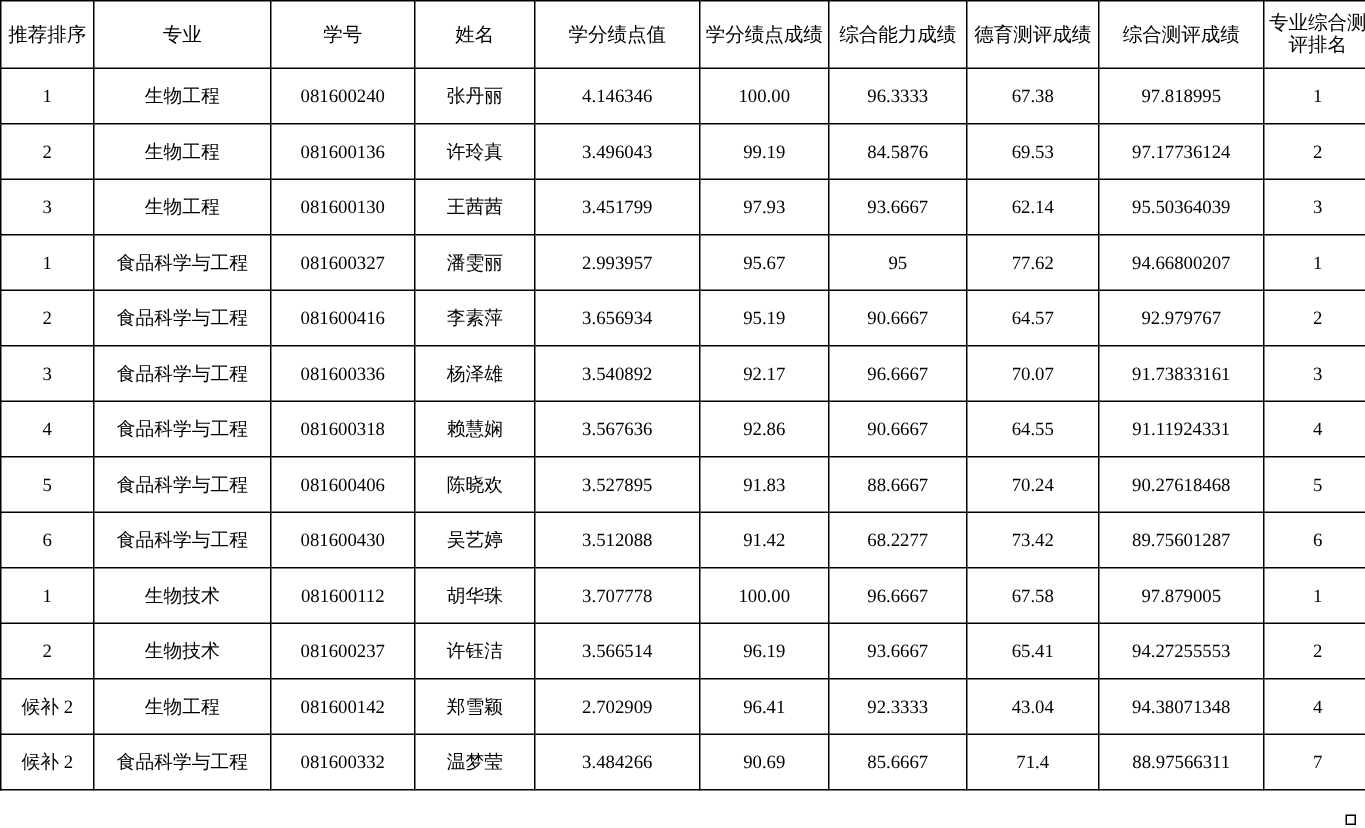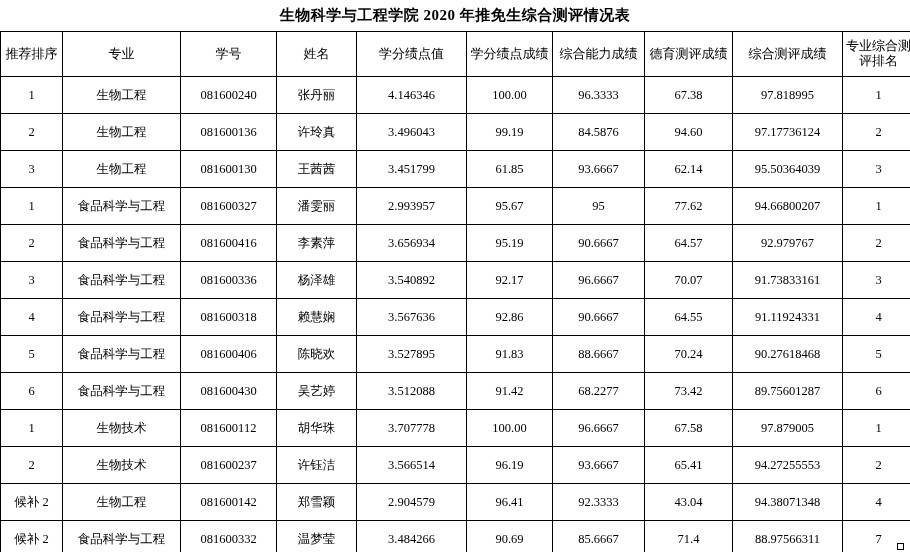--- a/index.html
+++ b/index.html
@@ -72,21 +72,20 @@
     height: 7px;
     border: 1px solid #000;
     box-sizing: border-box;
   }
 </style>
 </head>
 <body>
 
 <div class="page">
 
-  <div class="doc-title">生物科学与工程学院 2020 年推免生综合测评情况表</div>
 
   <table class="grid">
     <colgroup>
       <col class="c0">
         <col class="c1">
         <col class="c2">
         <col class="c3">
         <col class="c4">
       <col class="c5">
         <col class="c6">
@@ -122,31 +121,31 @@
           <td>1</td>
         </tr>
         <tr>
           <td>2</td>
           <td>生物工程</td>
           <td>081600136</td>
           <td>许玲真</td>
           <td>3.496043</td>
           <td>99.19</td>
           <td>84.5876</td>
-          <td>94.60</td>
+          <td>69.53</td>
           <td>97.17736124</td>
           <td>2</td>
         </tr>
         <tr>
           <td>3</td>
           <td>生物工程</td>
           <td>081600130</td>
           <td>王茜茜</td>
           <td>3.451799</td>
-          <td>61.85</td>
+          <td>97.93</td>
           <td>93.6667</td>
           <td>62.14</td>
           <td>95.50364039</td>
           <td>3</td>
         </tr>
         <tr>
           <td>1</td>
           <td>食品科学与工程</td>
           <td>081600327</td>
           <td>潘雯丽</td>
@@ -239,21 +238,21 @@
           <td>93.6667</td>
           <td>65.41</td>
           <td>94.27255553</td>
           <td>2</td>
         </tr>
         <tr>
           <td>候补 2</td>
           <td>生物工程</td>
           <td>081600142</td>
           <td>郑雪颖</td>
-          <td>2.904579</td>
+          <td>2.702909</td>
           <td>96.41</td>
           <td>92.3333</td>
           <td>43.04</td>
           <td>94.38071348</td>
           <td>4</td>
         </tr>
         <tr>
           <td>候补 2</td>
           <td>食品科学与工程</td>
           <td>081600332</td>

